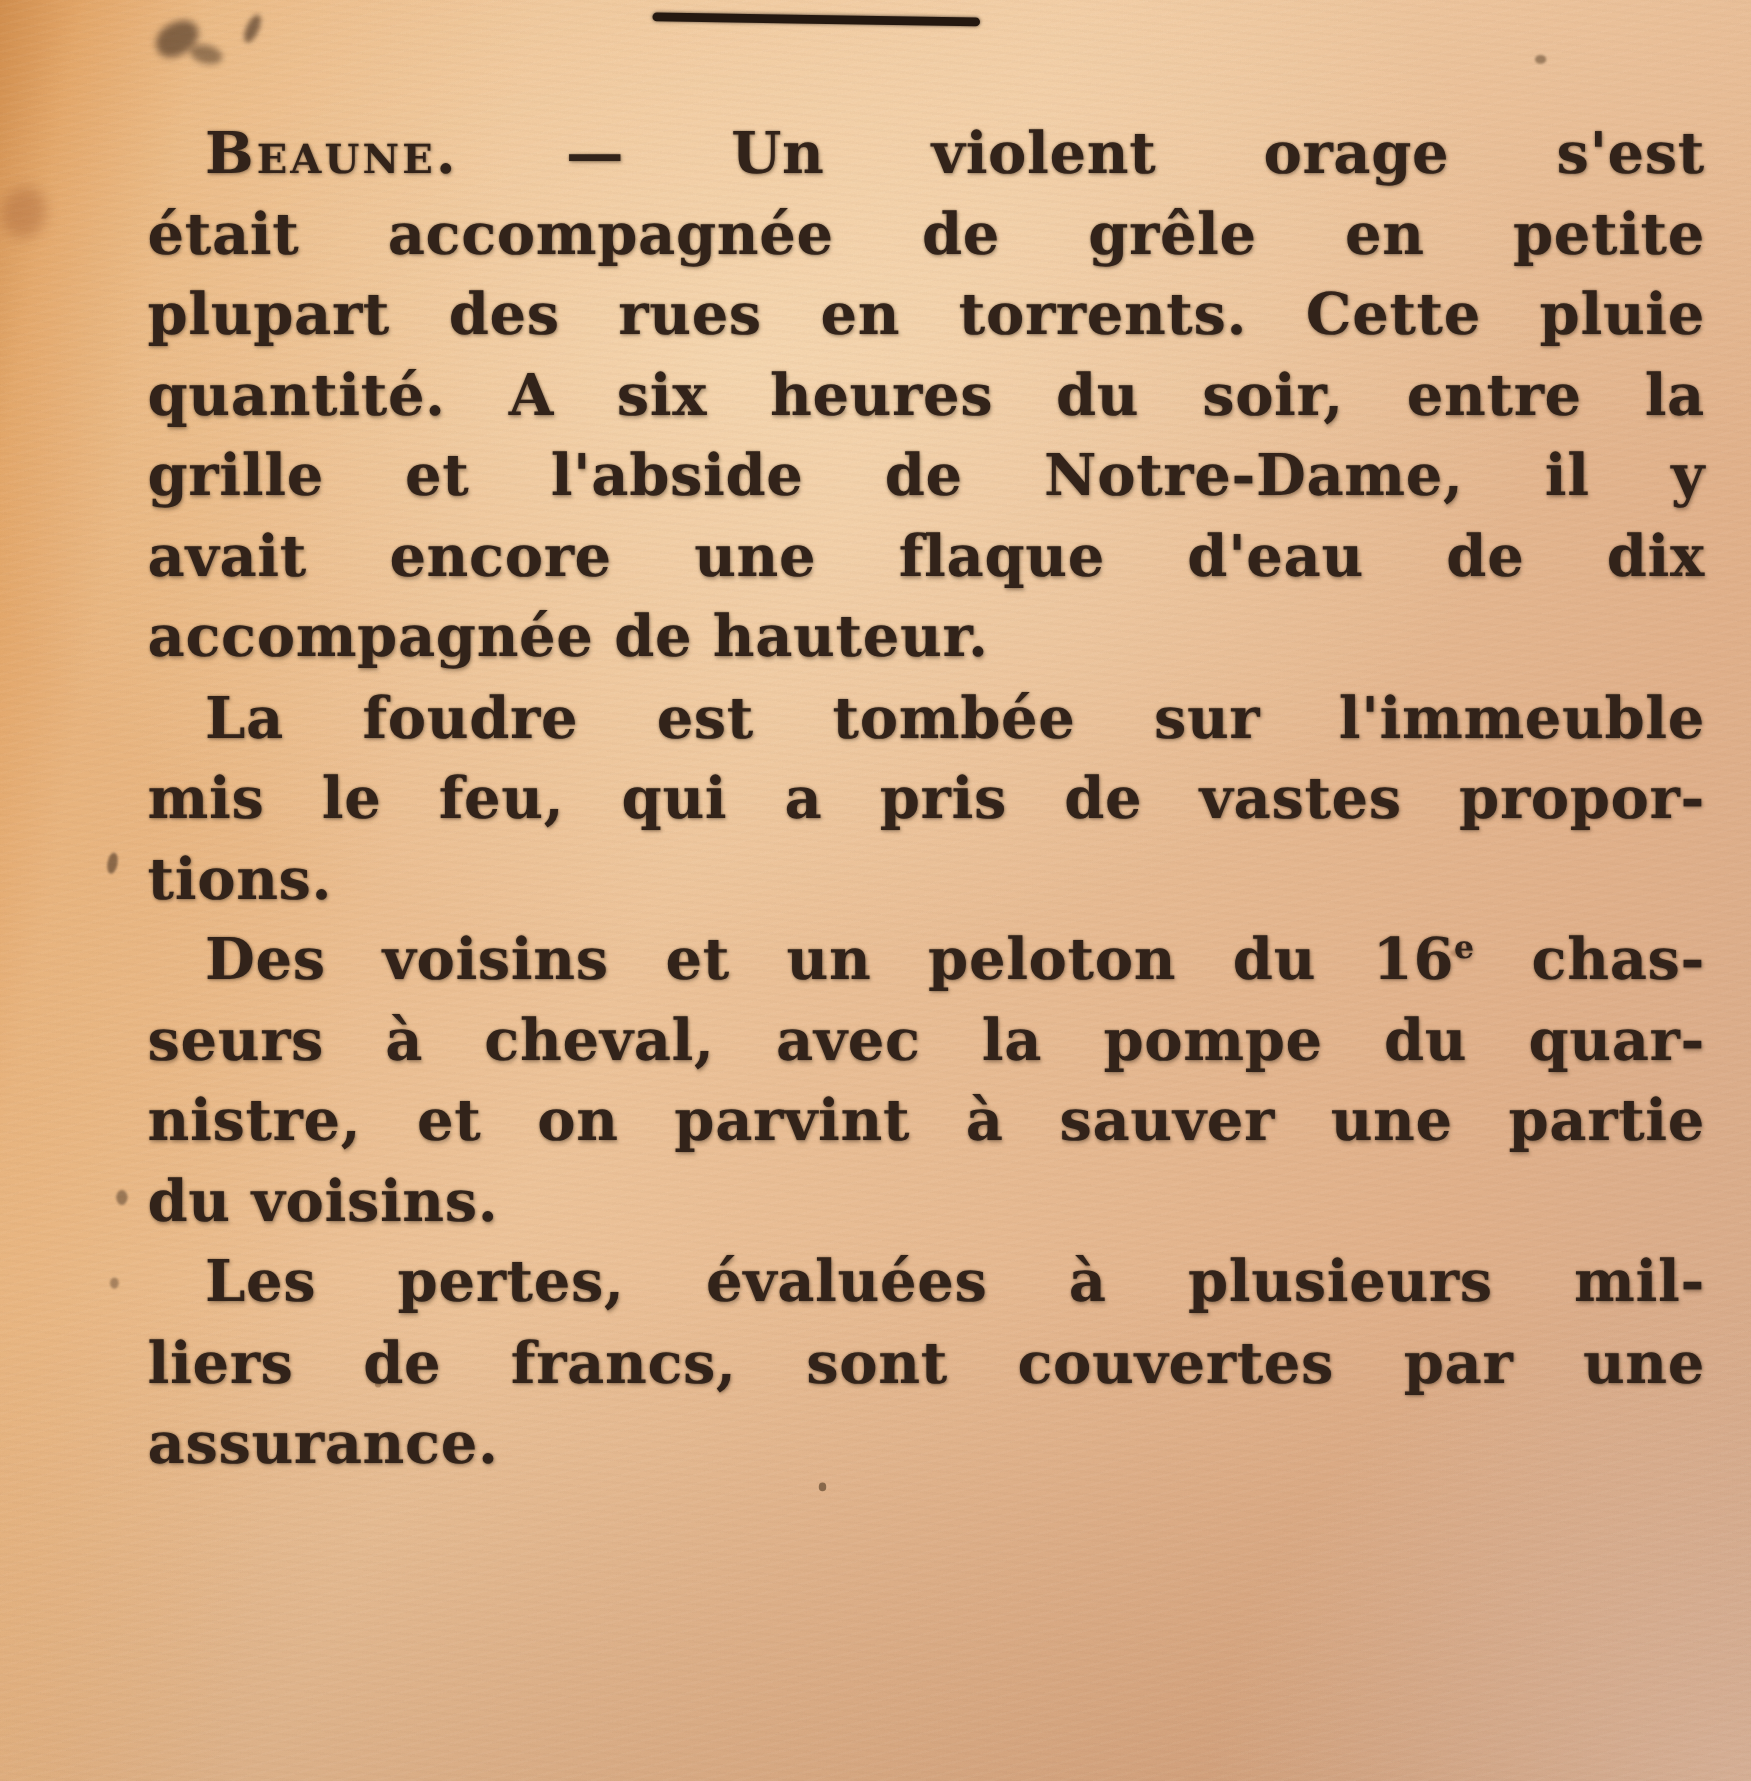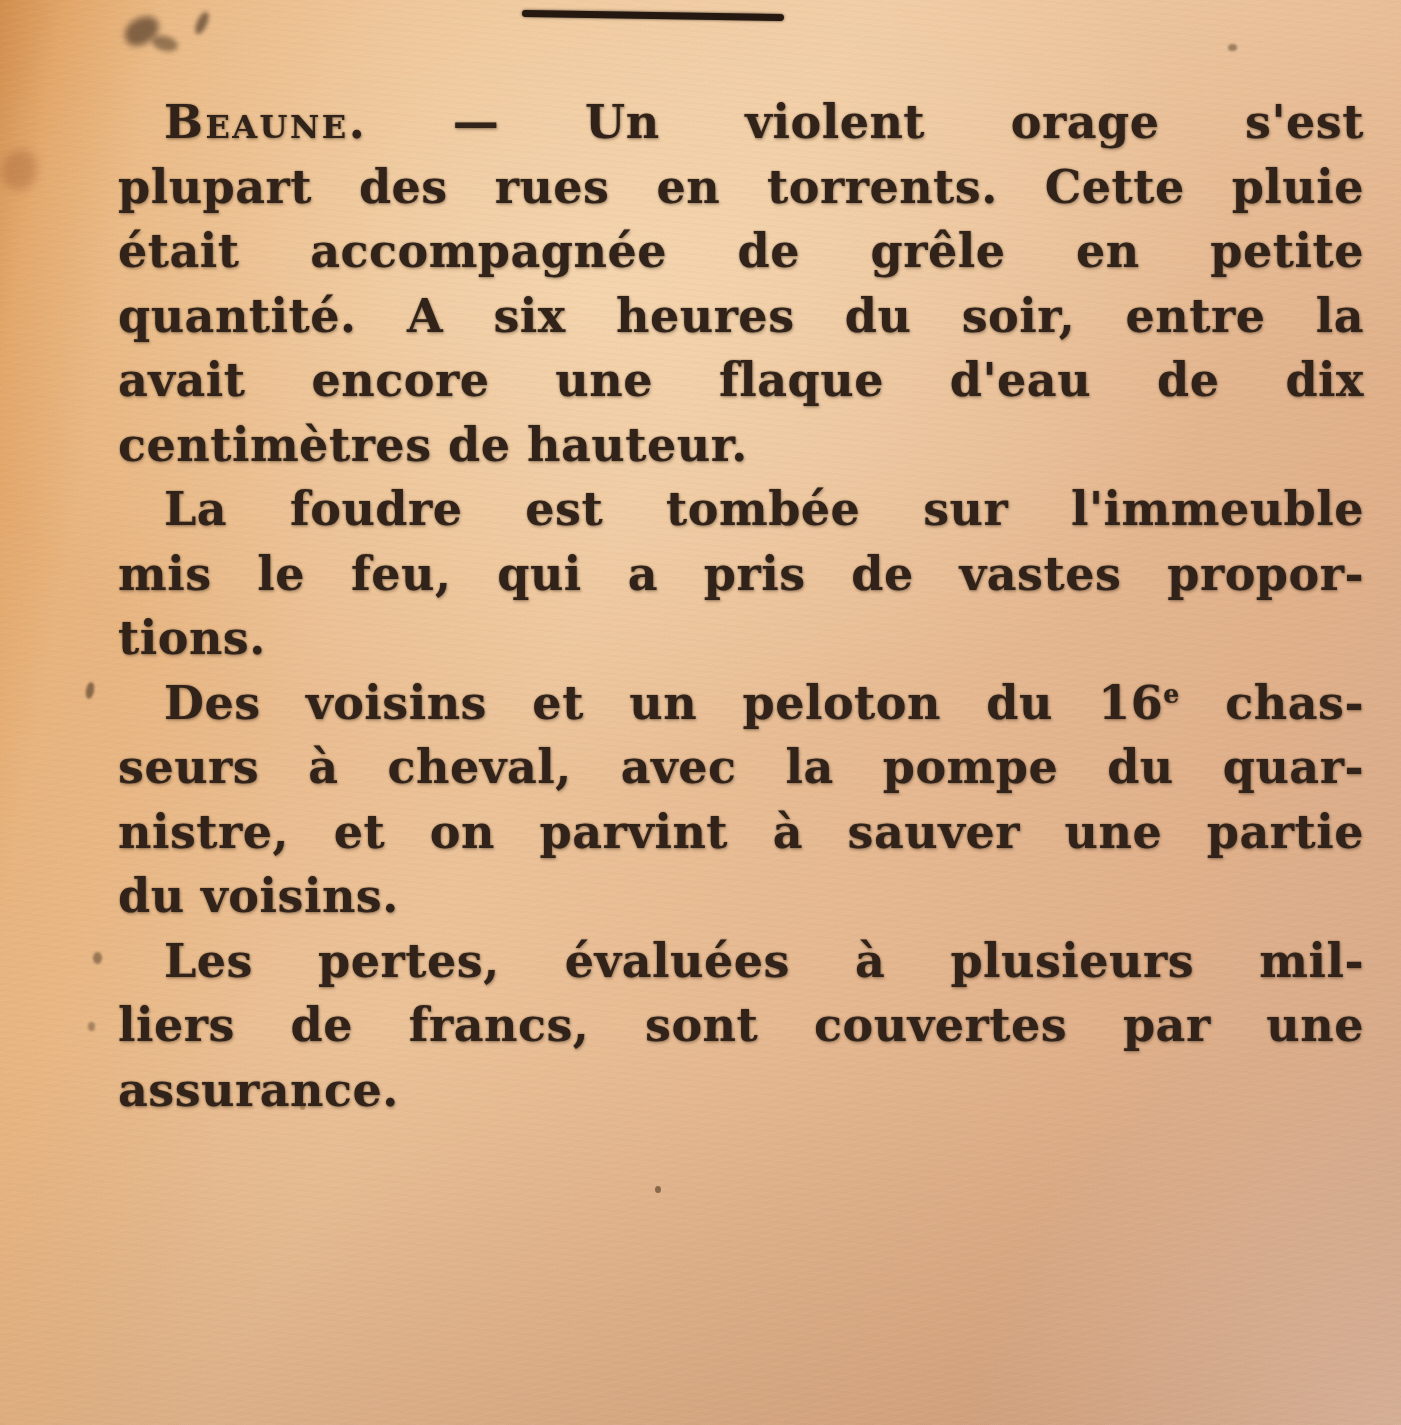--- a/index.html
+++ b/index.html
@@ -95,25 +95,26 @@
   <div class="blot mark-quote"></div>
   <div class="blot mark-seurs"></div>
   <div class="blot mark-tier"></div>
   <div class="blot speck-1"></div>
   <div class="blot speck-2"></div>
   <div class="blot speck-3"></div>
   <div class="blot speck-4"></div>
 
   <div class="column">
     <div class="line indent"><span class="smallcaps">Beaune.</span> <span>— Un violent orage s'est</span></div>
+    <div class="line">était accompagnée de grêle en petite</div>
     <div class="line">plupart des rues en torrents. Cette pluie</div>
-    <div class="line">était accompagnée de grêle en petite</div>
     <div class="line">quantité. A six heures du soir, entre la</div>
+    <div class="line">grille et l'abside de Notre-Dame, il y</div>
     <div class="line">avait encore une flaque d'eau de dix</div>
-    <div class="line endline">centimètres de hauteur.</div>
+    <div class="line endline">accompagnée de hauteur.</div>
     <div class="line indent">La foudre est tombée sur l'immeuble</div>
     <div class="line">mis le feu, qui a pris de vastes propor-</div>
     <div class="line endline">tions.</div>
     <div class="line indent"><span>Des voisins et un peloton du 16</span><sup>e</sup> <span>chas-</span></div>
     <div class="line">seurs à cheval, avec la pompe du quar-</div>
     <div class="line">nistre, et on parvint à sauver une partie</div>
     <div class="line endline">du voisins.</div>
     <div class="line indent">Les pertes, évaluées à plusieurs mil-</div>
     <div class="line">liers de francs, sont couvertes par une</div>
     <div class="line endline">assurance.</div>

